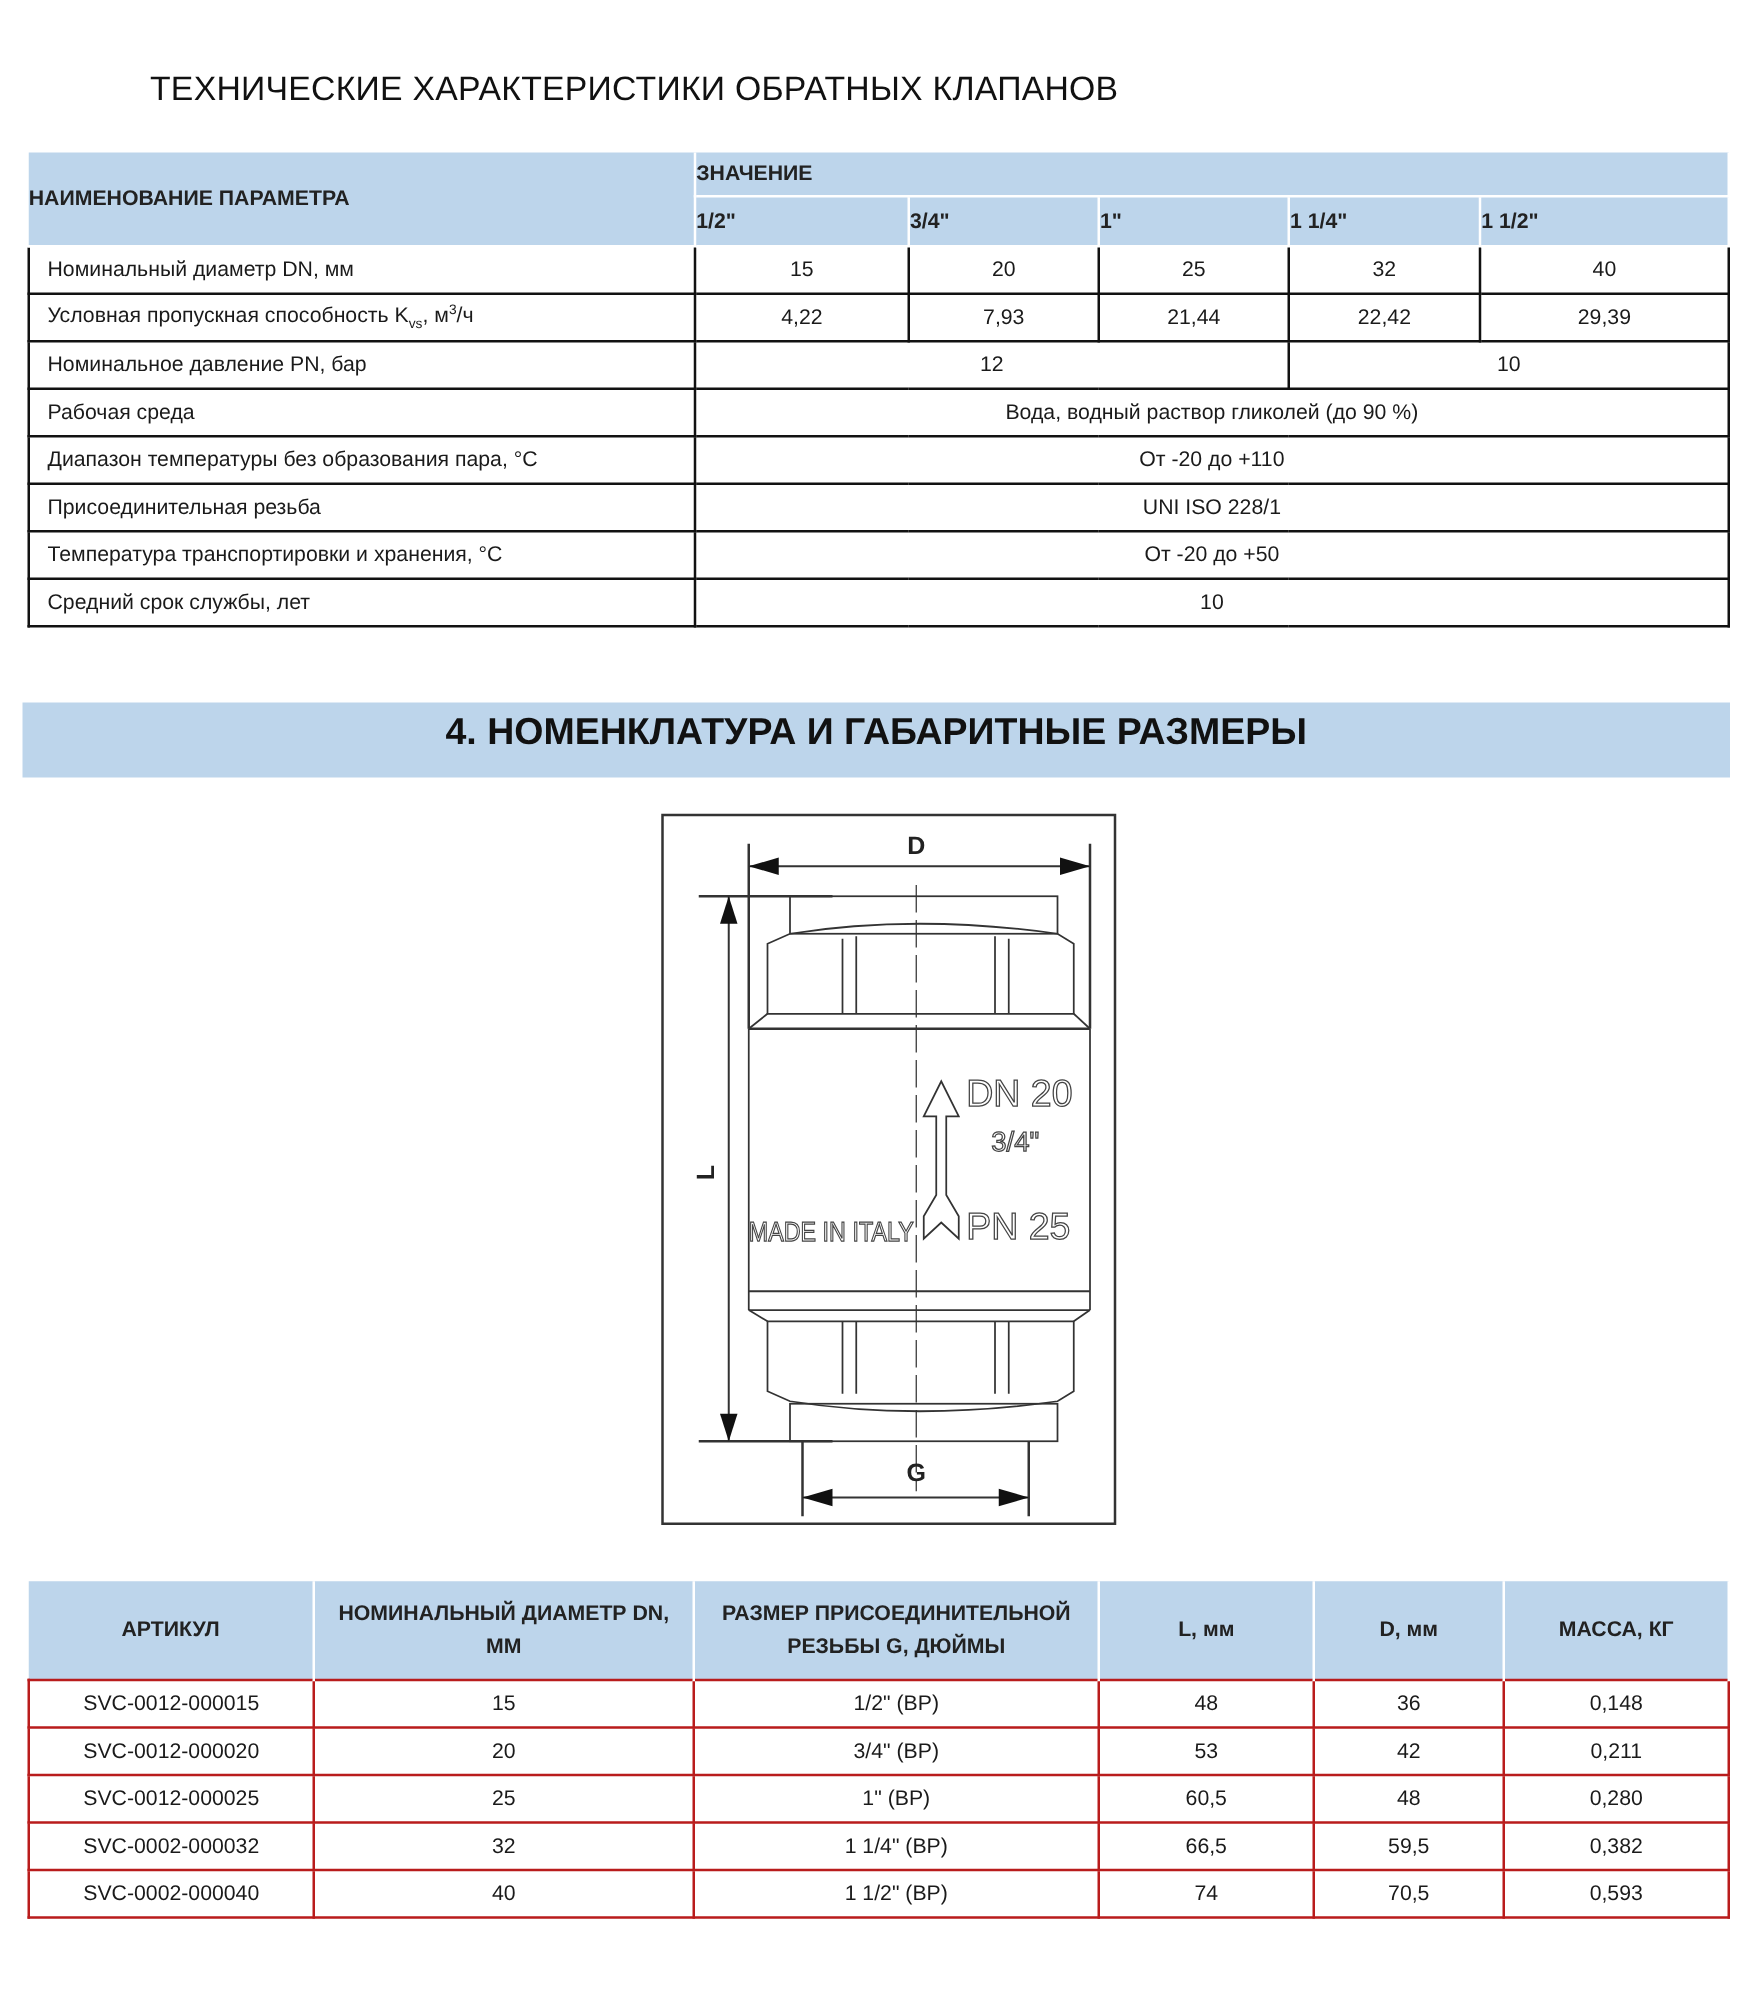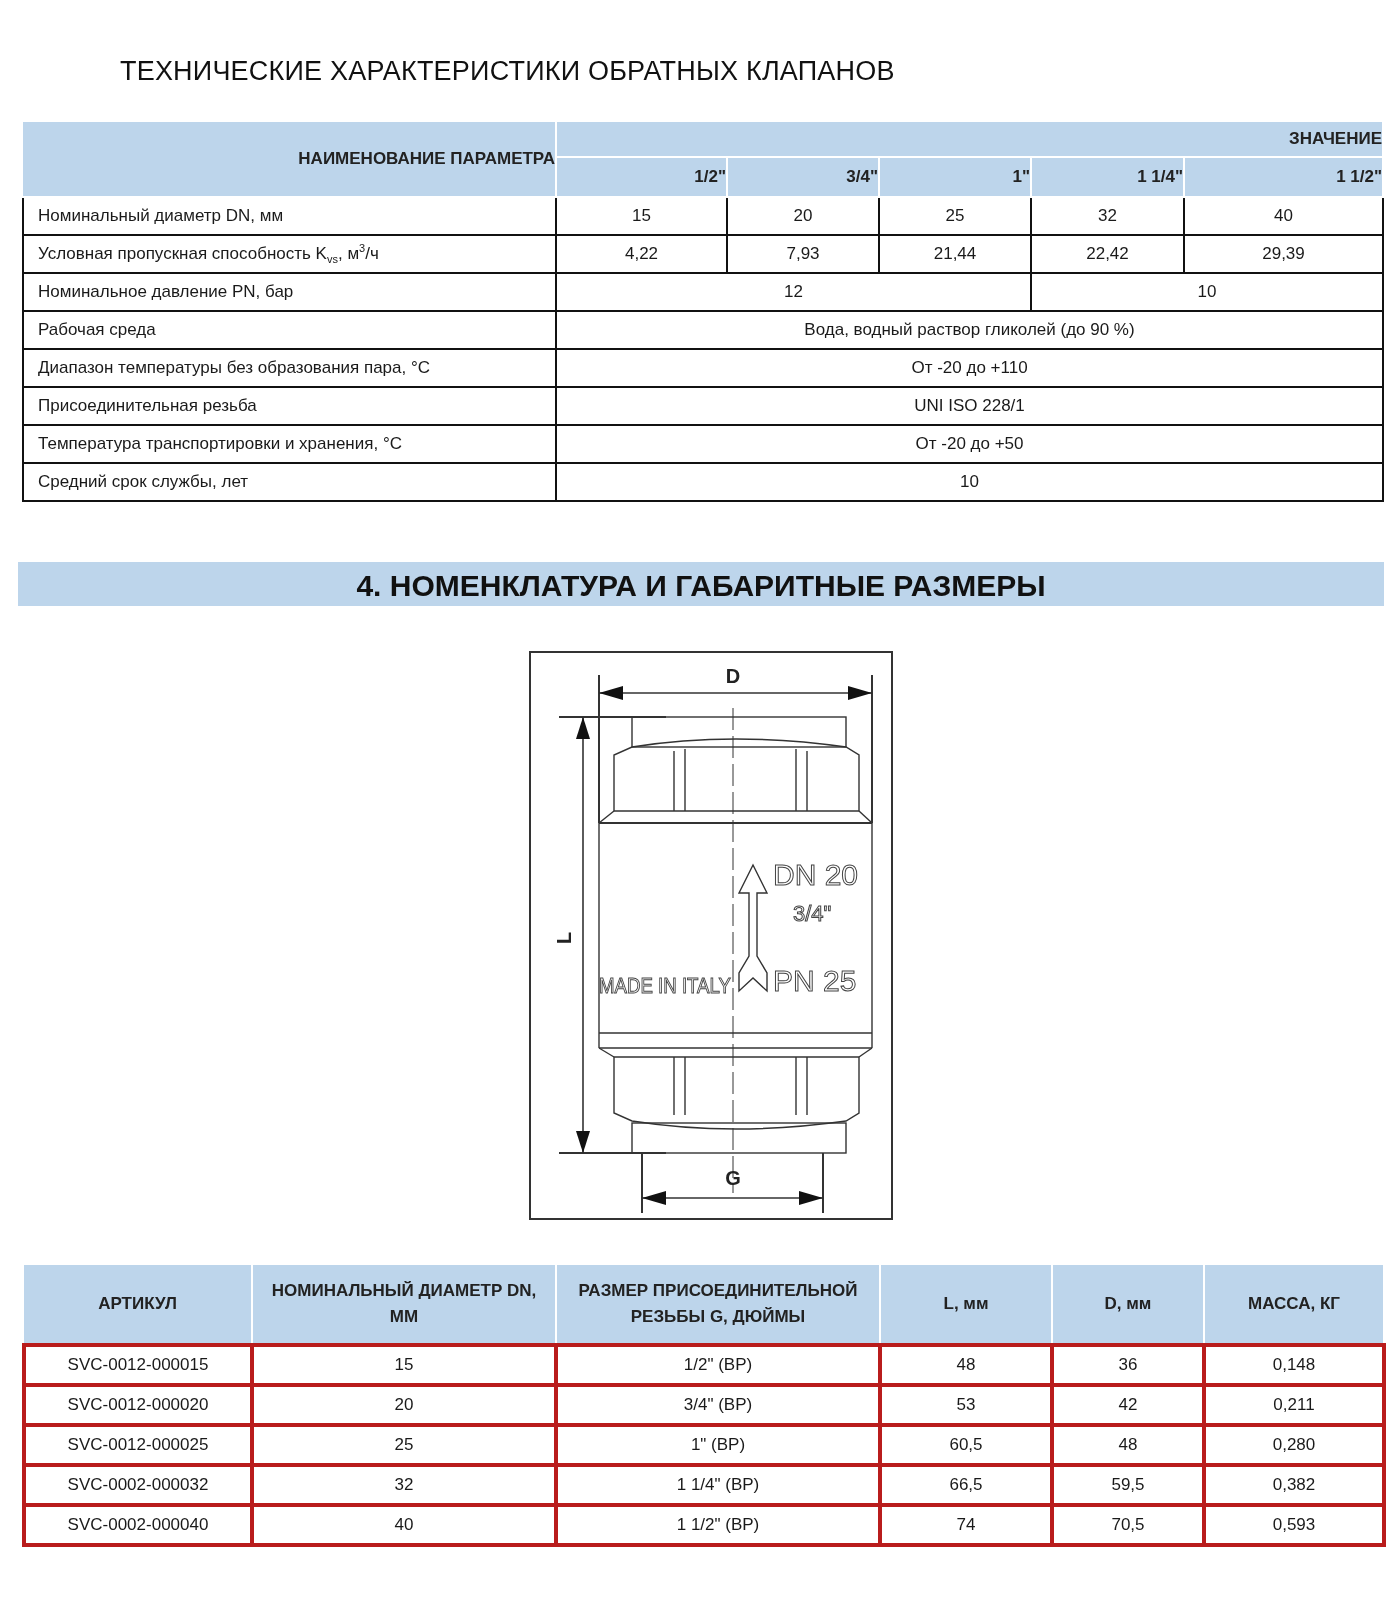--- a/index.html
+++ b/index.html
@@ -3,35 +3,35 @@
 <meta charset="utf-8">
 <style>
   html, body { margin: 0; padding: 0; background: #ffffff; }
   body { width: 1400px; height: 1600px; position: relative; overflow: hidden;
          font-family: "Liberation Sans", "DejaVu Sans", sans-serif; color: #1a1a1a; }
   .title { position: absolute; left: 120px; top: 56px; font-size: 27px; font-weight: normal;
            letter-spacing: 0.2px; color: #111; }
   table { border-collapse: collapse; position: absolute; table-layout: fixed; }
   td, th { font-size: 17px; }
   .t1 { left: 22px; top: 122px; width: 1360px; }
-  .t1 th { background: #bdd5eb; font-weight: bold; color: #222; text-align: right;
+  .t1 th { background: #bdd5eb; font-weight: bold; color: #222; text-align: left;
            border-right: 2px solid #ffffff; border-bottom: 2px solid #ffffff; padding: 0; }
   .t1 td { border: 2px solid #111; height: 36px; padding: 0; text-align: center; }
   .t1 td.param { text-align: left; padding-left: 14px; }
   .t1 .h-main { height: 34px; }
   .t1 .h-sub { height: 38px; }
-  .section { position: absolute; left: 18px; top: 562px; width: 1366px; height: 44px;
+  .section { position: absolute; left: 18px; top: 562px; width: 1366px; height: 60px;
              background: #bdd5eb; text-align: center; line-height: 48px;
              font-size: 30px; font-weight: bold; color: #111; }
   .drawing { position: absolute; left: 529px; top: 651px; width: 360px; height: 565px;
              border: 2px solid #333; background: #fff; }
   .t2 { left: 22px; top: 1265px; width: 1360px; padding-left: 11px; }
   .t2 th { background: #bdd5eb; font-weight: bold; color: #222; text-align: center;
            border-right: 2px solid #ffffff; height: 78px; padding: 0 6px; line-height: 26px; }
-  .t2 td { border: 4px solid #b91c1c; height: 36px; padding: 0; text-align: center; }
+  .t2 td { border: 2px solid #b91c1c; height: 36px; padding: 0; text-align: center; }
   sub, sup { font-size: 11px; }
 </style>
 </head>
 <body>
 
 <div class="title">ТЕХНИЧЕСКИЕ ХАРАКТЕРИСТИКИ ОБРАТНЫХ КЛАПАНОВ</div>
 
 <table class="t1">
   <colgroup>
     <col style="width:533px">

